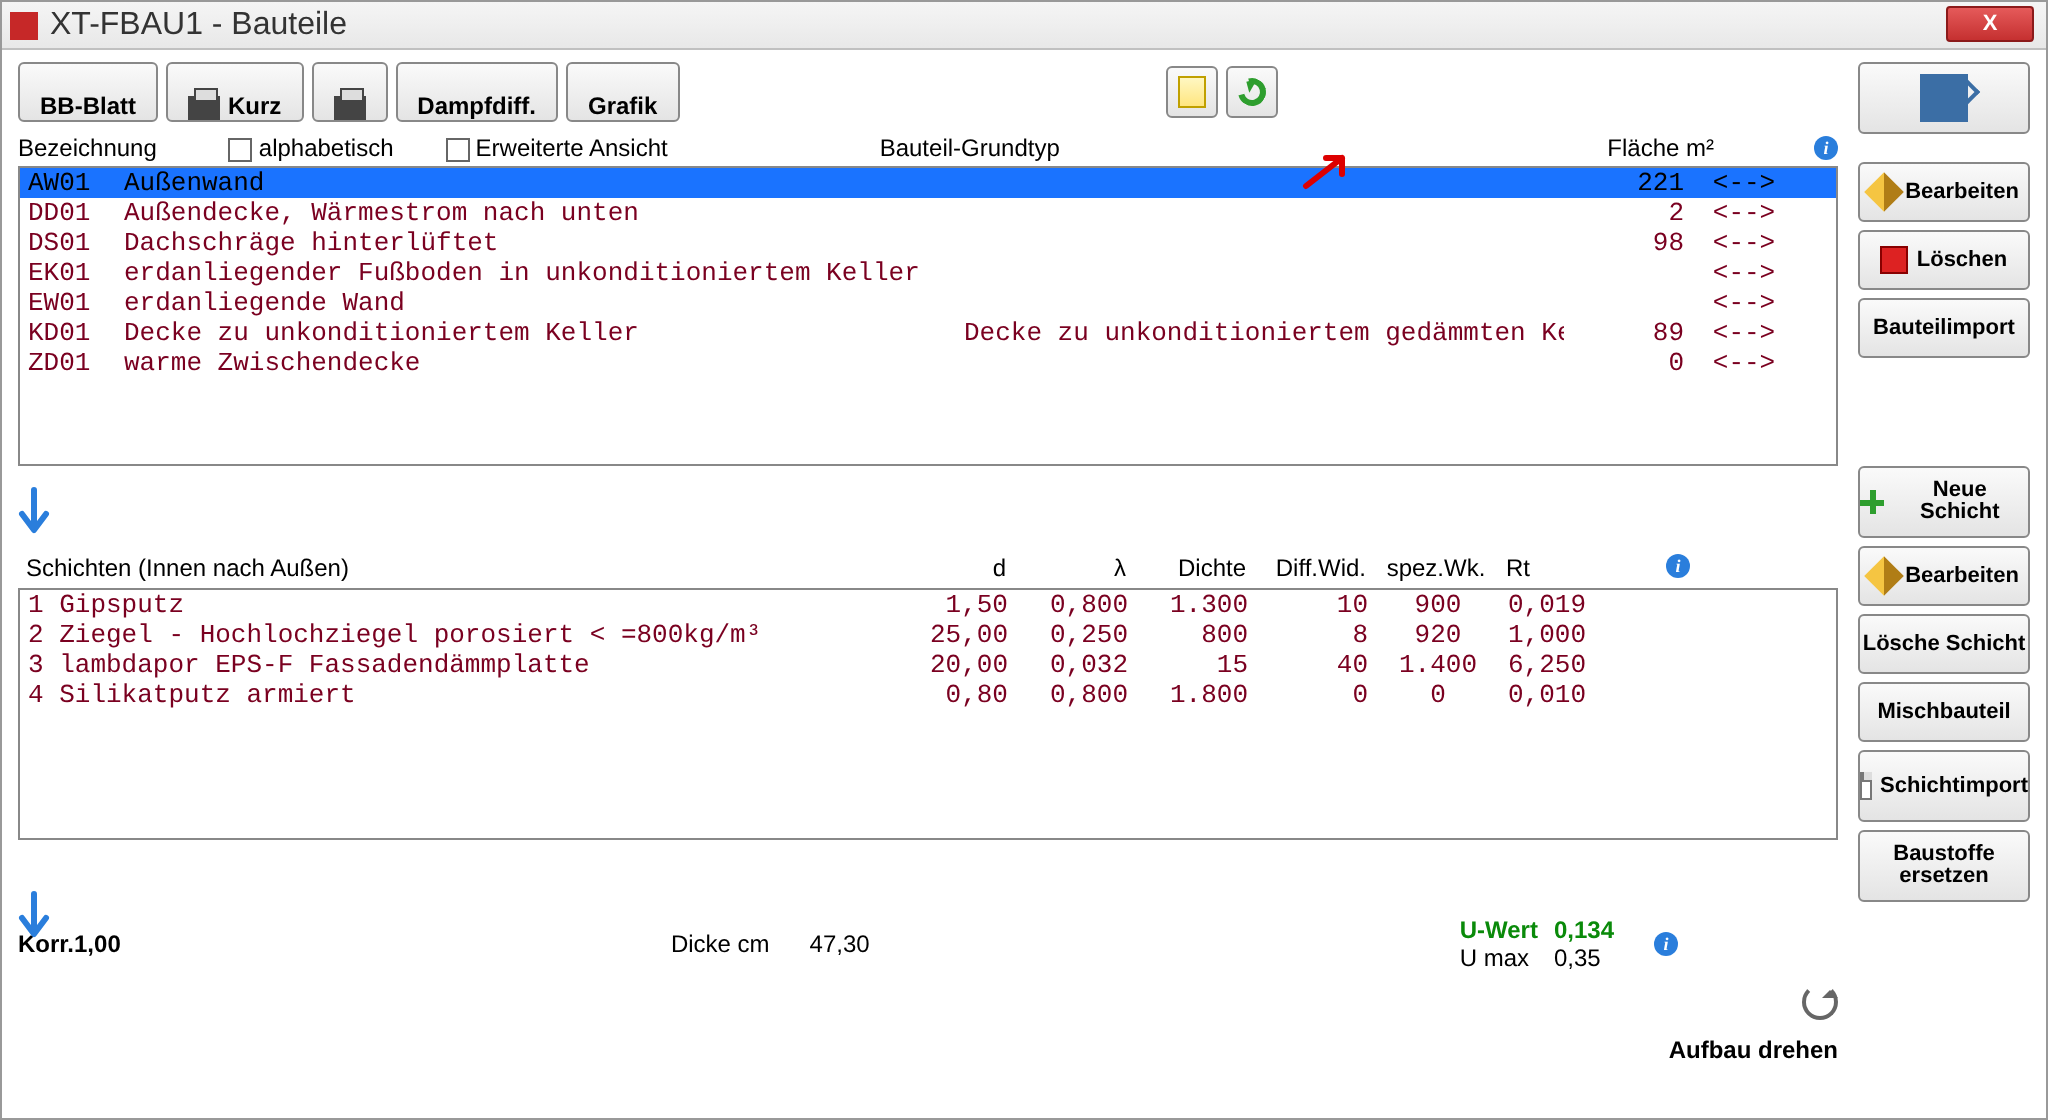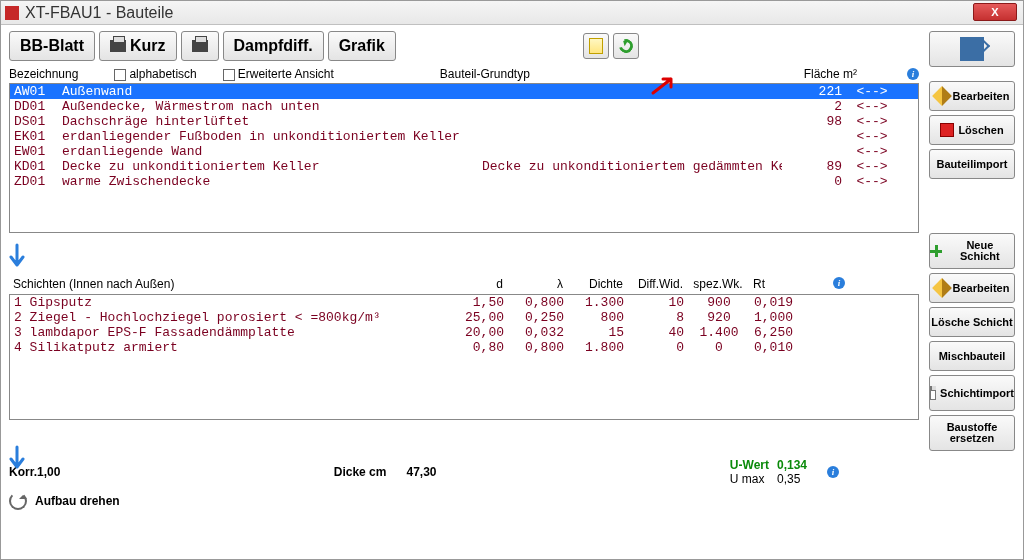--- a/index.html
+++ b/index.html
@@ -47,23 +47,23 @@
     align-items: center;
     gap: 4px;
     margin-bottom: 6px;
   }
   .btn {
     height: 30px;
     padding: 0 10px;
     background: linear-gradient(#fafafa,#e4e4e4);
     border: 1px solid #888;
     border-radius: 3px;
-    font-size: 16px;
+    font-size: 12px;
     display: inline-flex;
-    align-items: center;
+    align-items: flex-end;
     gap: 4px;
     cursor: pointer;
     font-weight: bold;
   }
   .btn .printer {
     width: 16px; height: 12px;
     background: #444;
     position: relative;
   }
   .btn .printer::before {
@@ -120,21 +120,21 @@
     font-family: "Courier New", monospace;
     font-size: 13px;
   }
   .list-row {
     display: flex;
     padding: 0 4px;
     line-height: 15px;
     white-space: nowrap;
     color: #7a0020;
   }
-  .list-row.selected { background: #1a73ff; color: #ffffff; }
+  .list-row.selected { background: #1a73ff; color: #000000; }
   .list-row .code { width: 48px; }
   .list-row .desc { width: 420px; overflow:hidden; }
   .list-row .typ  { width: 300px; overflow:hidden; }
   .list-row .area { width: 60px; text-align: right; }
   .list-row .arrow{ width: 60px; text-align: center; }
   .blue-down {
     position: absolute;
     left: 8px;
     width: 16px; height: 26px;
     cursor: pointer;
@@ -156,24 +156,24 @@
   .cdw   { width: 60px; text-align: right; }
   .csw   { width: 70px; text-align: center; }
   .crt   { width: 70px; text-align: left; }
   .layer-pane { border:1px solid #888; height: 126px; overflow:hidden; }
 
   .summary {
     display:flex; align-items:center; gap: 20px;
     margin-top: 8px; font-size: 12px;
   }
   .summary .korr { font-weight:bold; }
-  .summary .thick { font-weight:bold; }
+  .summary .thick { font-weight:normal; }
   .uwert { color:#0a8a0a; font-weight:bold; }
   .summary .vals { display:grid; grid-template-columns:auto auto; column-gap:8px; row-gap:0; }
-  .rotate-row { display:flex; align-items:center; gap:8px; font-weight:bold; font-size:12px; margin-top:6px; }
+  .rotate-row { display:flex; align-items:flex-end; gap:8px; font-weight:bold; font-size:12px; margin-top:6px;flex-direction:column; }
   .rotate-icon {
     width:18px; height:18px; border:2px solid #666; border-top-color:transparent; border-radius:50%;
     position:relative;
   }
   .rotate-icon::after {
     content:""; position:absolute; top:-3px; right:-2px;
     border:4px solid transparent; border-bottom-color:#666;
   }
 
   .sidebar {

